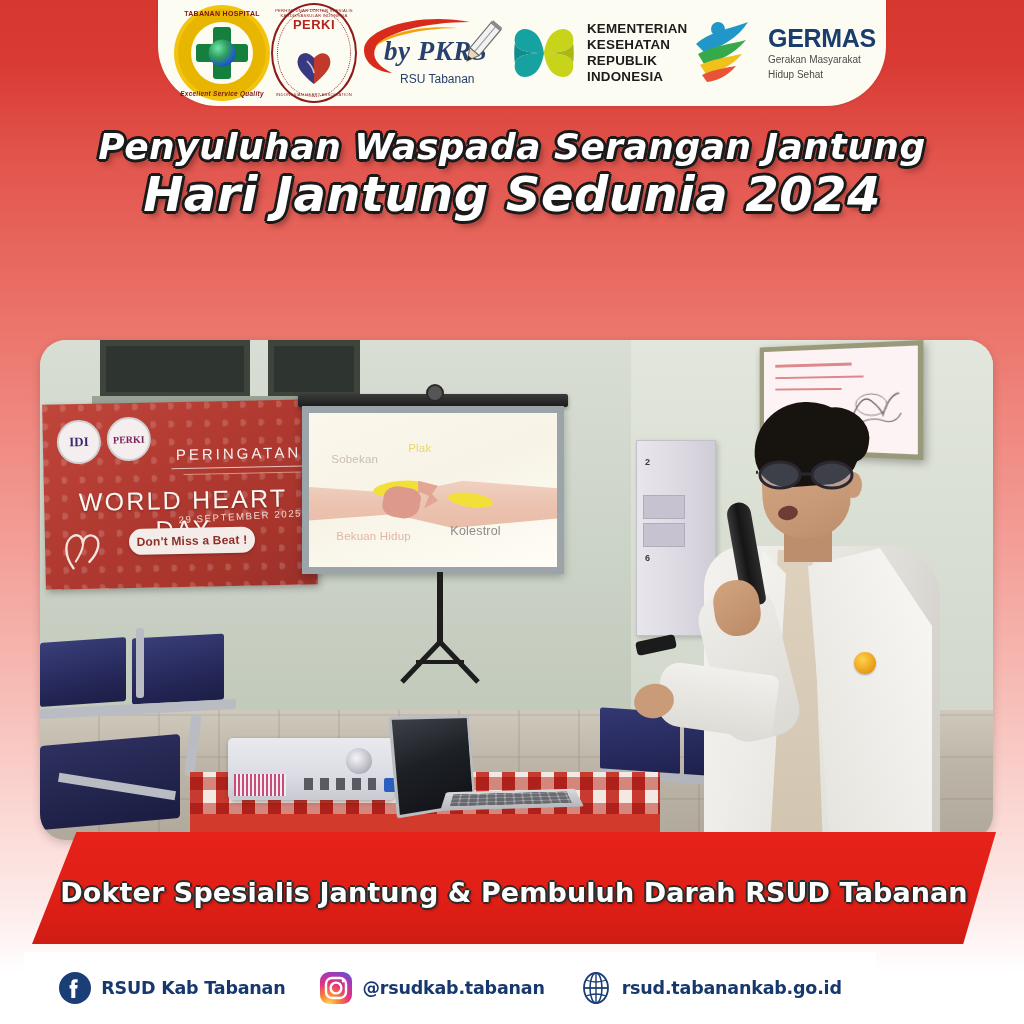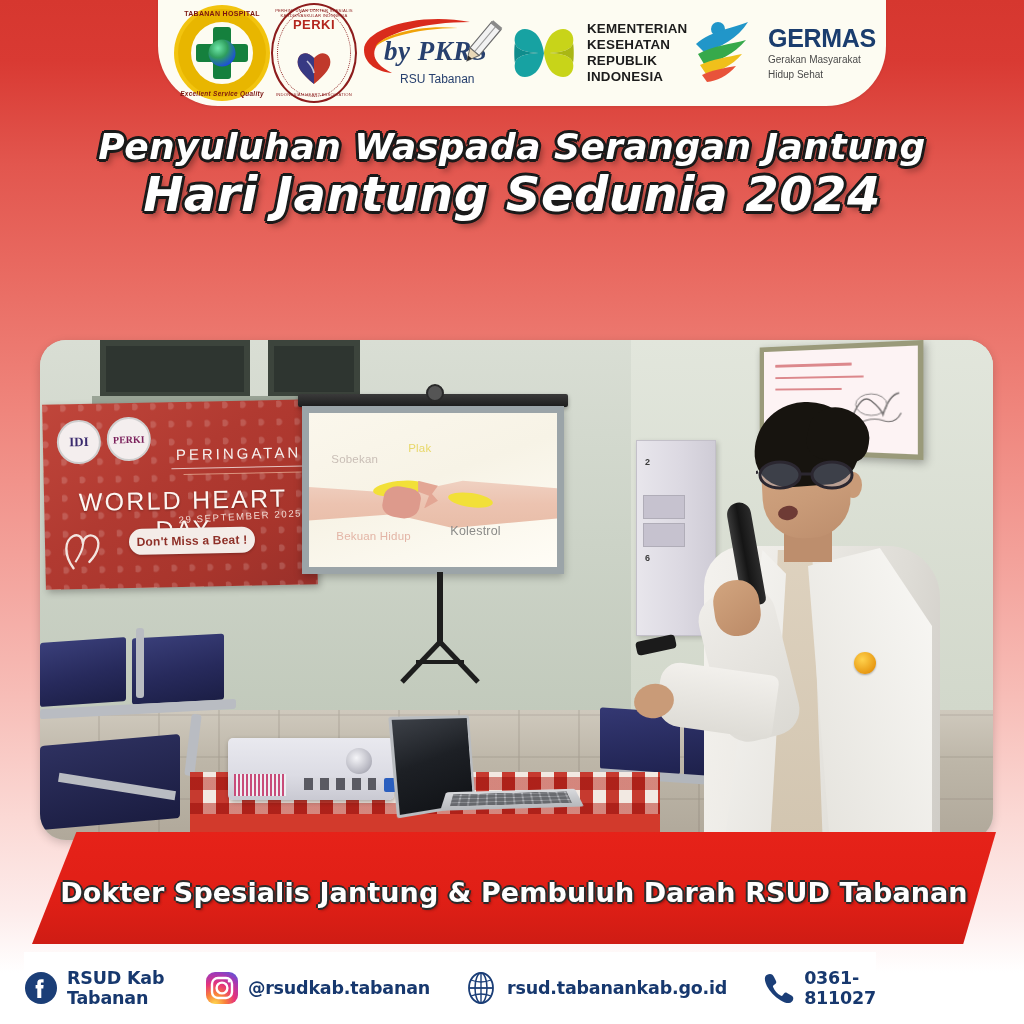--- a/index.html
+++ b/index.html
@@ -651,22 +651,16 @@
         <ellipse cx="17" cy="17" rx="12" ry="15" fill="none" stroke="#1b3e77" stroke-width="1.8"></ellipse>
         <ellipse cx="17" cy="17" rx="6" ry="15" fill="none" stroke="#1b3e77" stroke-width="1.5"></ellipse>
         <line x1="5" y1="17" x2="29" y2="17" stroke="#1b3e77" stroke-width="1.8"></line>
         <path d="M7 9 q10 4 20 0" fill="none" stroke="#1b3e77" stroke-width="1.3"></path>
         <path d="M7 25 q10 -4 20 0" fill="none" stroke="#1b3e77" stroke-width="1.3"></path>
         <line x1="17" y1="2" x2="17" y2="32" stroke="#1b3e77" stroke-width="1.4"></line>
       </svg>
       <span class="ftxt">rsud.tabanankab.go.id</span>
     </div>
 
-    <div class="fitem">
-      <svg class="ico" viewBox="0 0 34 34">
-        <path d="M9 3c2 0 3 1 4 3l2 4c.6 1.4.2 2.2-.8 3l-1.6 1.2c-.7.6-.8 1 -.4 2 1.4 3.4 4 6.4 7.4 8.4 1 .6 1.5.4 2.1-.3l1.3-1.7c.8-1 1.7-1.3 3-.6l4 2.2c1.9 1 2.6 2.2 2.2 4-.4 2-2.1 3.6-4.3 3.8-2 .2-5-.6-8.5-2.8C13.4 25.6 8.6 20.4 6 15.2 4 11 3.4 7.8 4.2 5.8 5 4 7 3 9 3z" fill="#1b3e77"></path>
-      </svg>
-      <span class="ftxt">0361-811027</span>
-    </div>
 
   </div>
 
 </div>
 
 </body></html>

